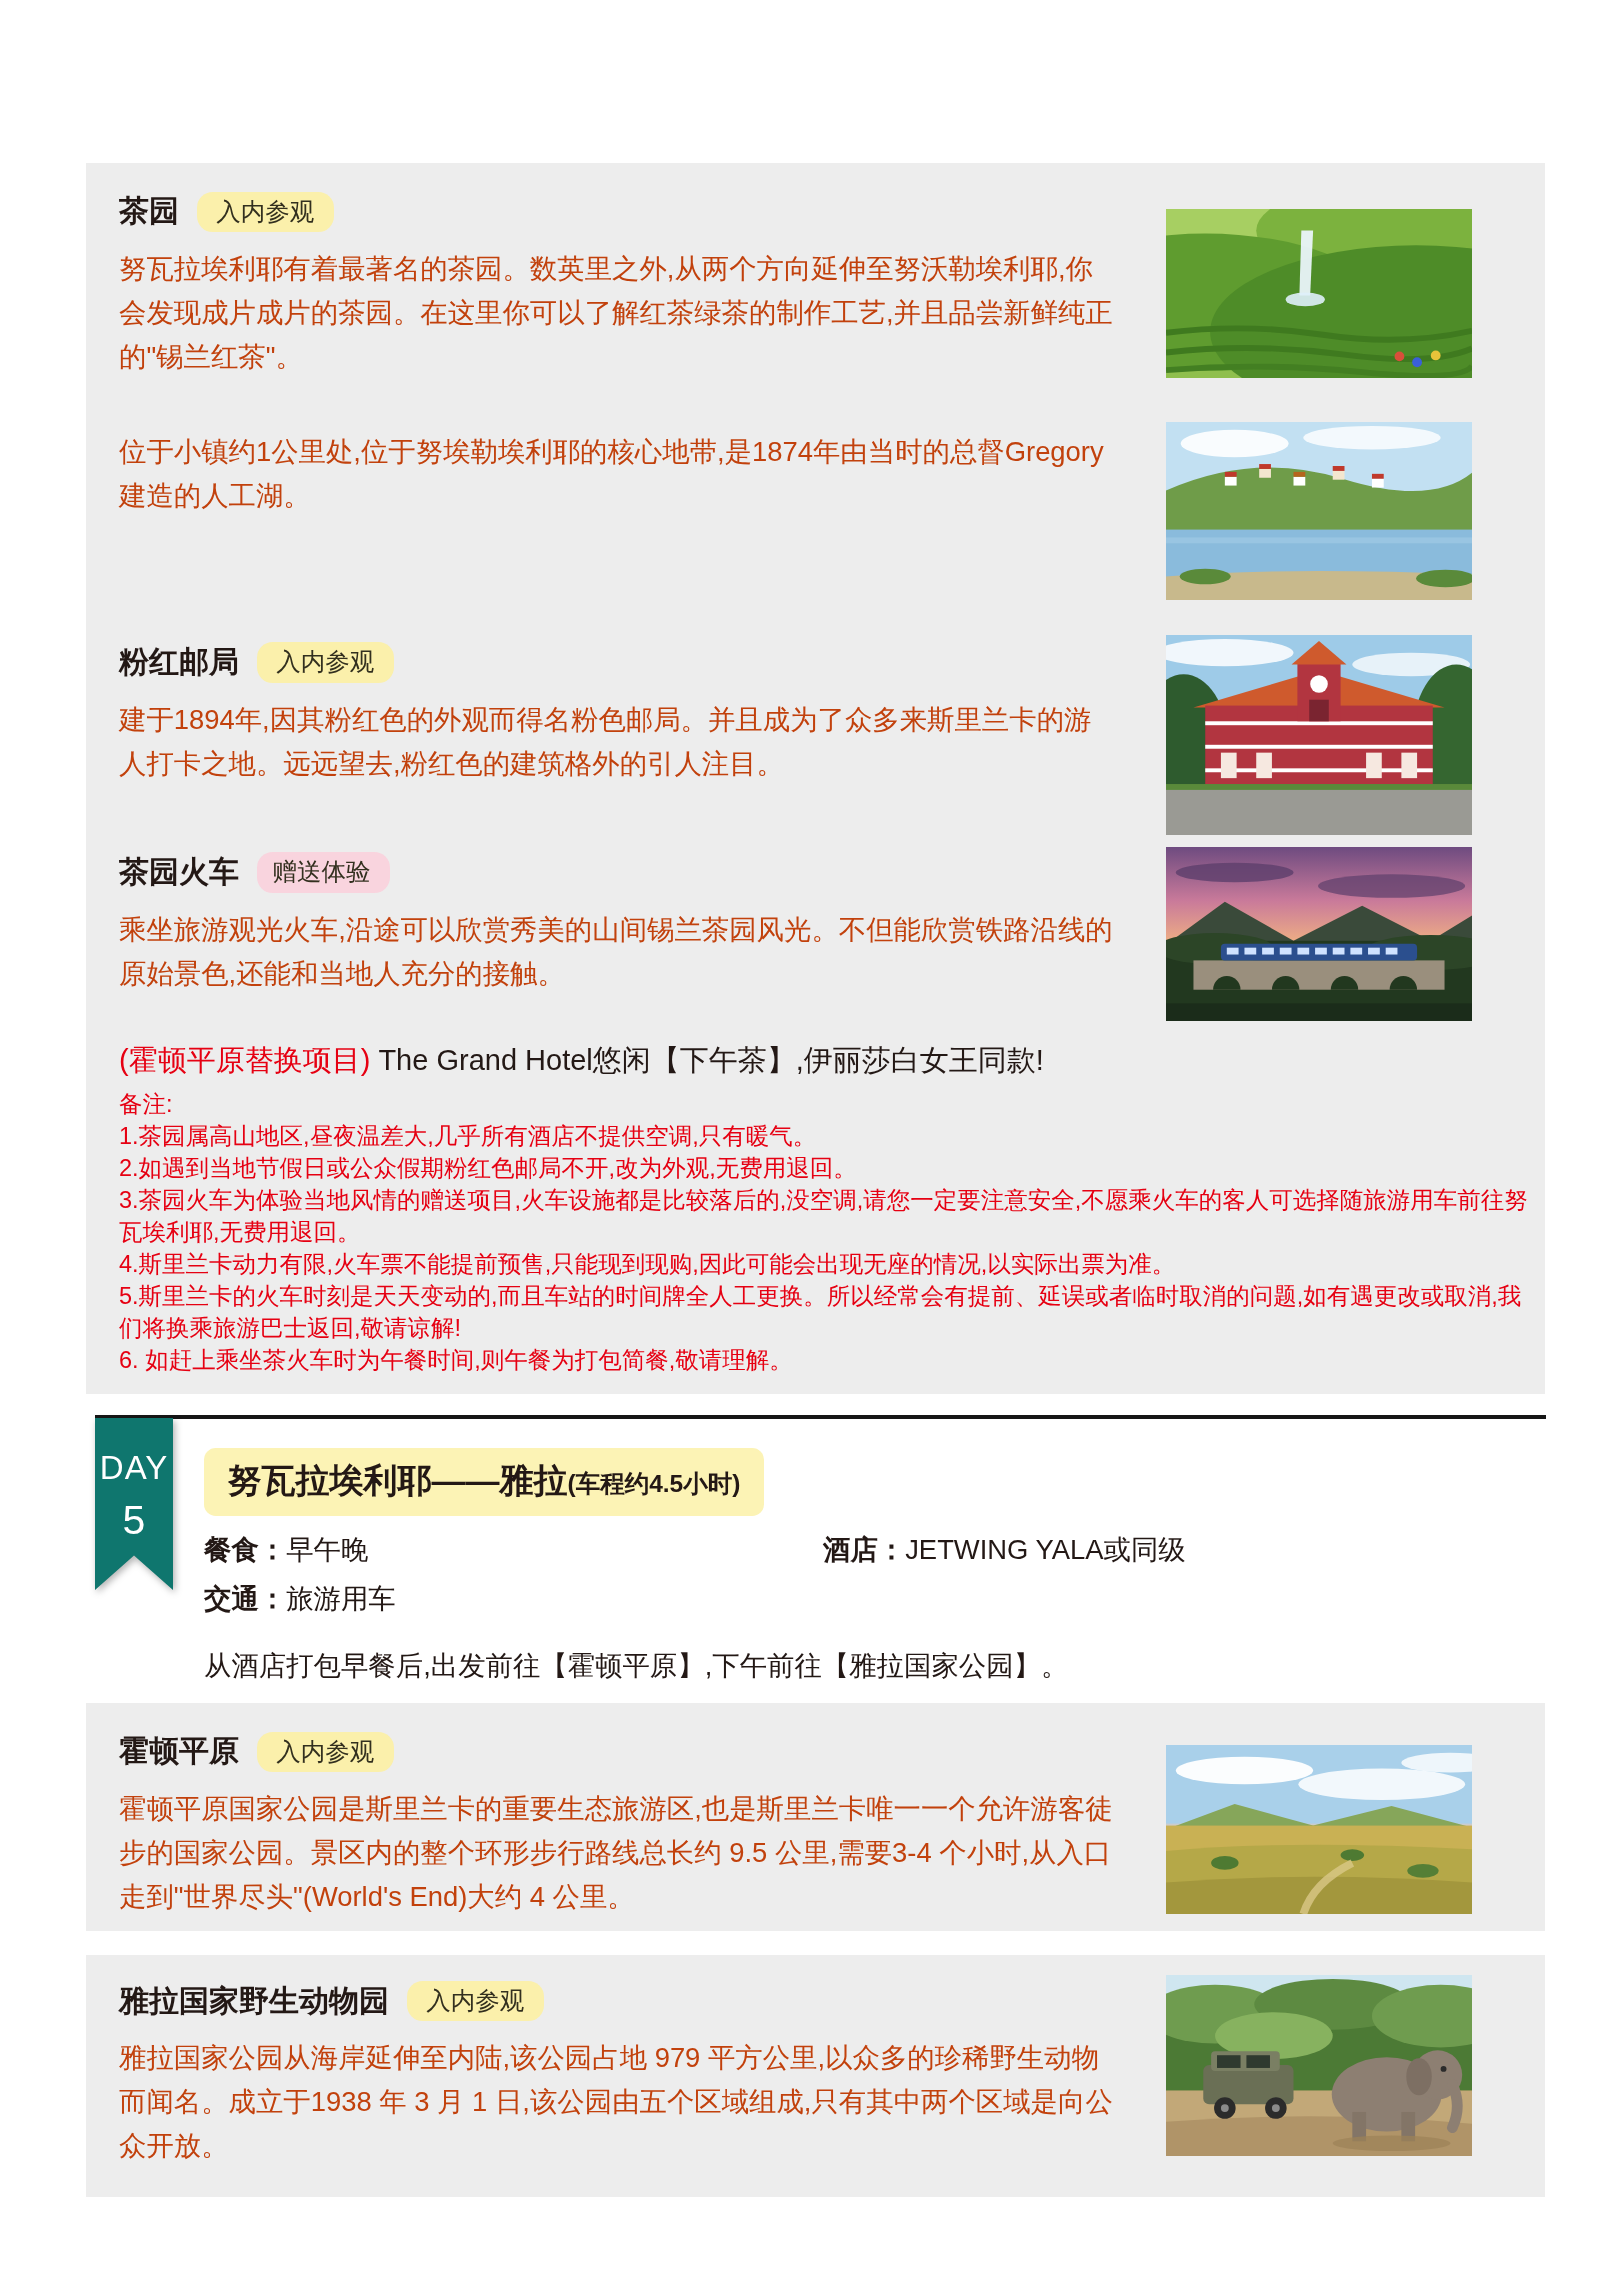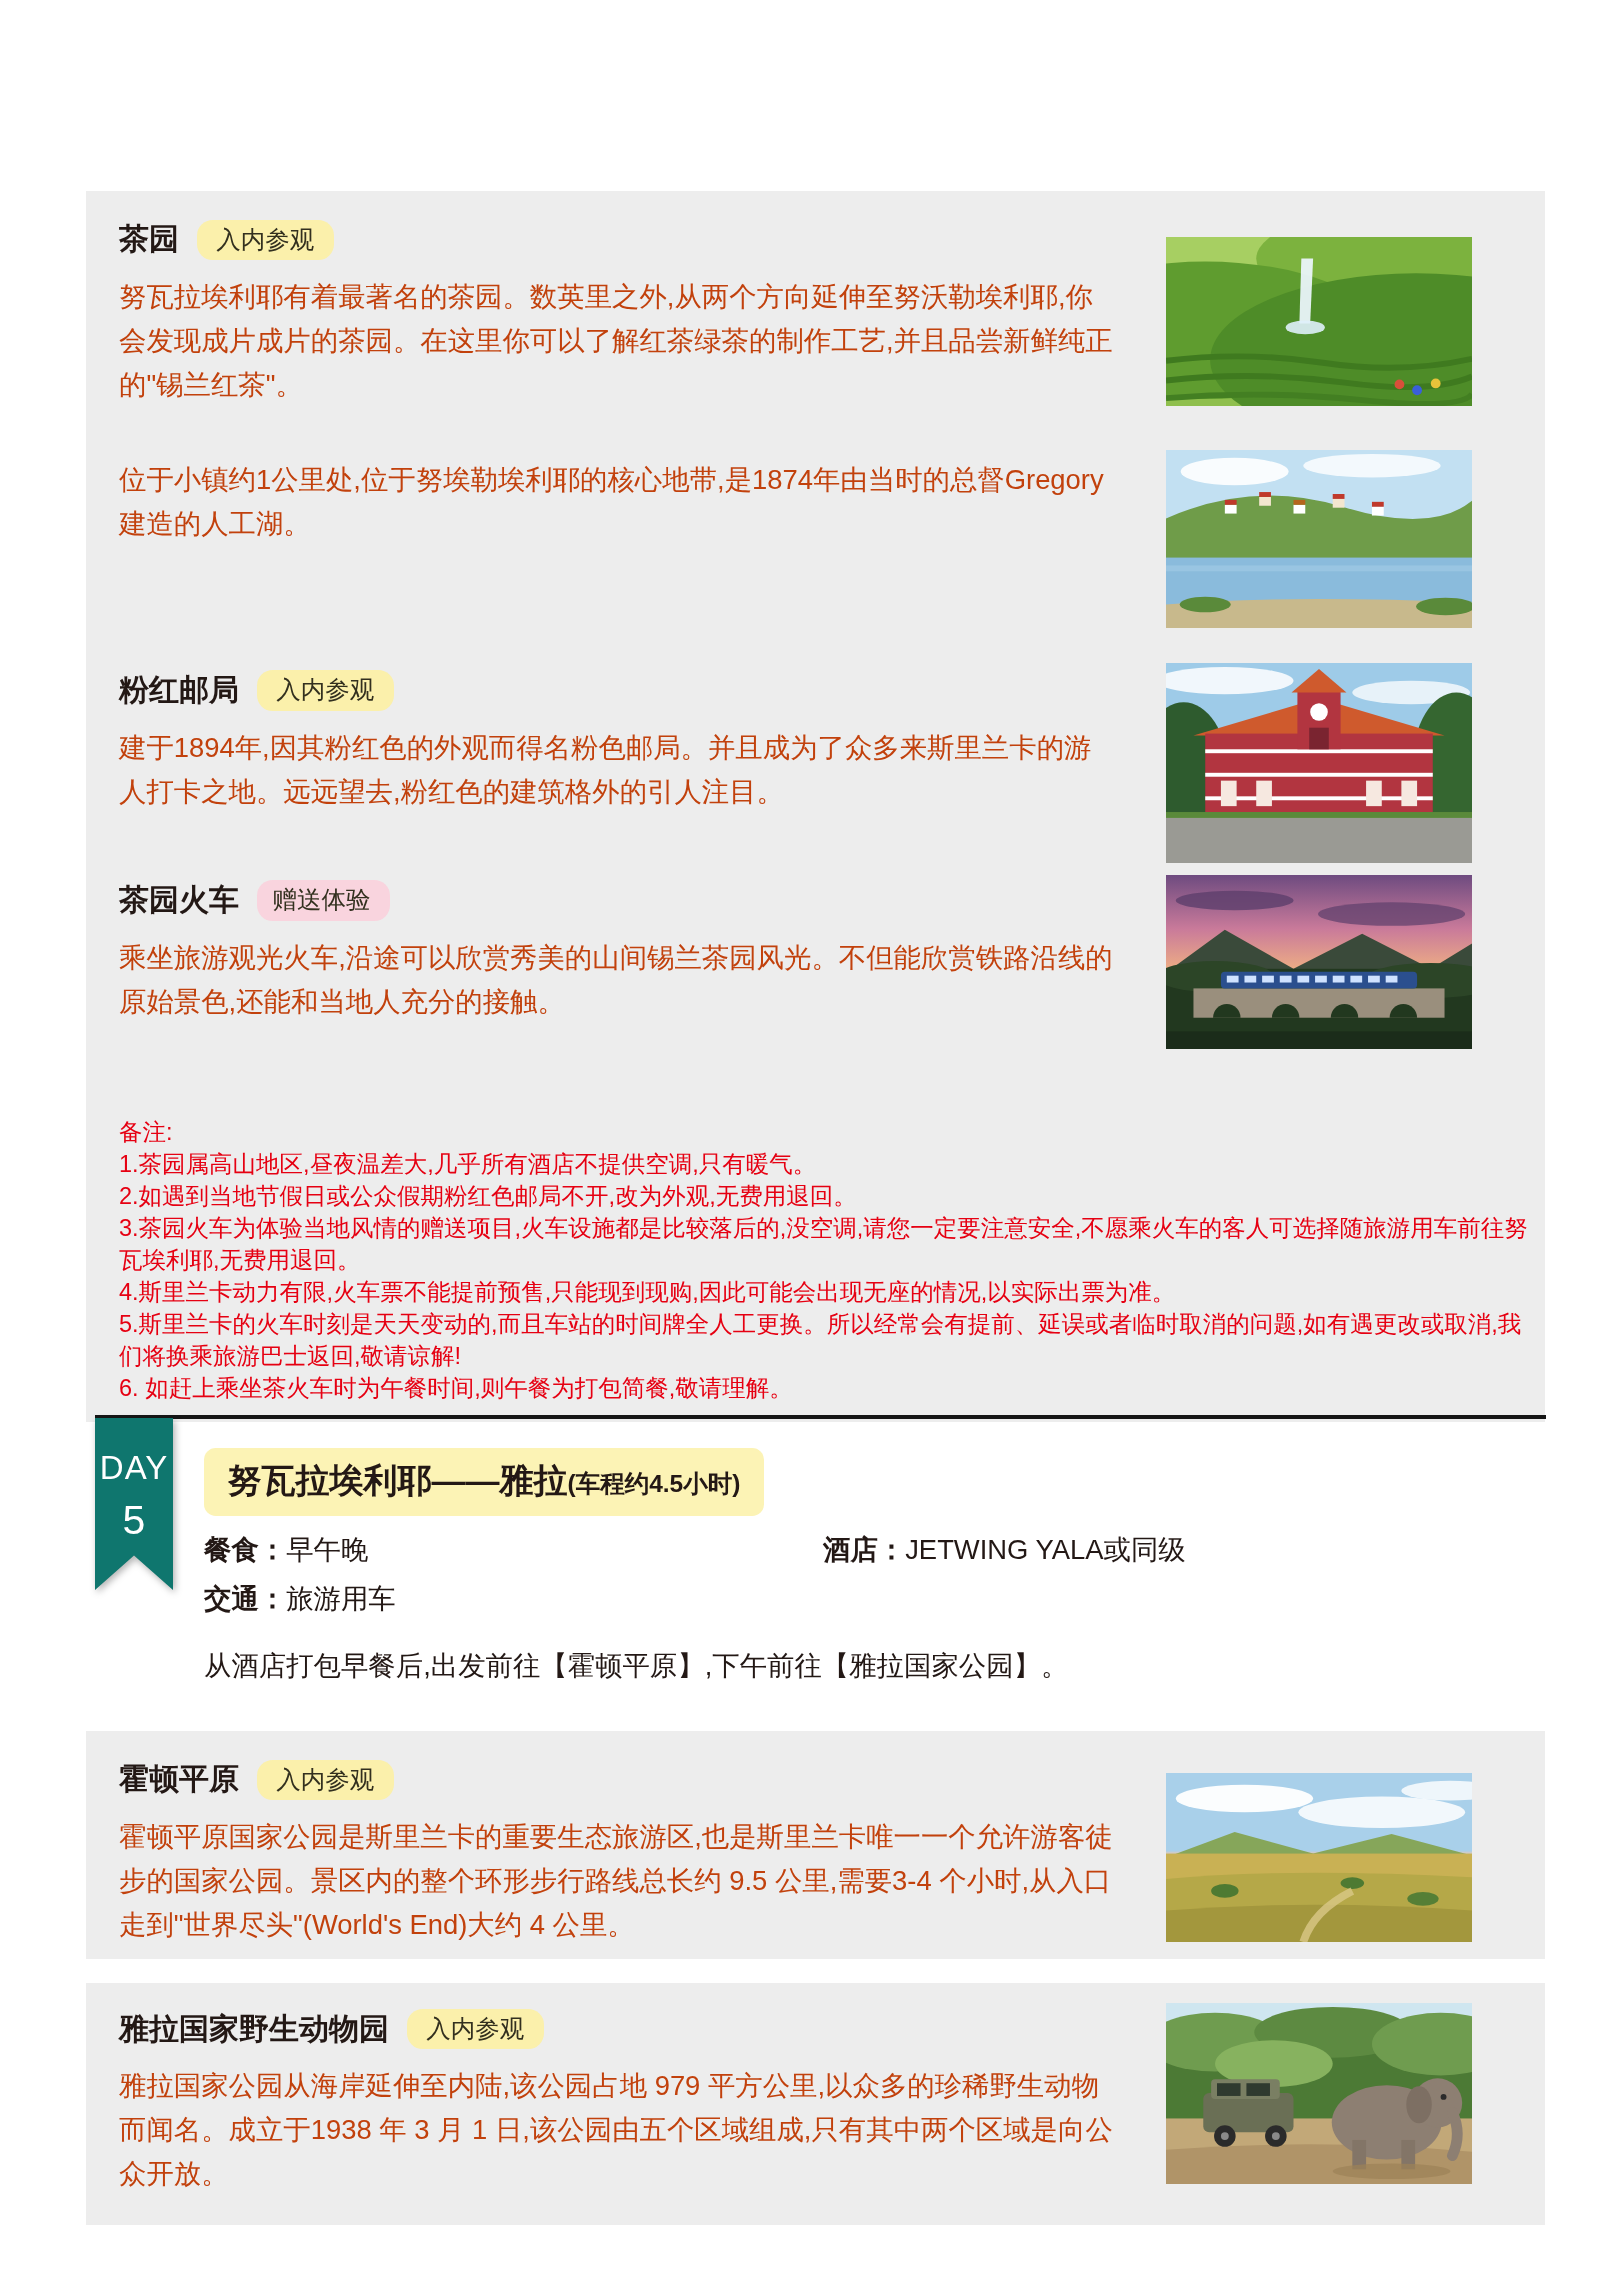--- a/index.html
+++ b/index.html
@@ -2,21 +2,21 @@
 <html><head>
 <meta charset="utf-8">
 <style>
   * { margin:0; padding:0; box-sizing:border-box; }
   html,body { background:#ffffff; }
   .page {
     position:relative; width:1621px; height:2293px; background:#ffffff;
     font-family:"Liberation Sans","DejaVu Sans",sans-serif; color:#231815;
     overflow:hidden;
   }
-  .panel { position:absolute; left:86px; width:1459px; background:#ededed;margin-top:28px; }
+  .panel { position:absolute; left:86px; width:1459px; background:#ededed; }
   #panel-1 { top:163px;  height:1231px; }
   #panel-2 { top:1703px; height:228px; }
   #panel-3 { top:1955px; height:242px; }
 
   .poi { position:absolute; left:33px; width:1039px; }
   .poi-head { display:flex; align-items:center; gap:17.6px; height:43px; }
   .poi-title { font-size:30px; font-weight:700; color:#231815; white-space:nowrap; }
   .badge { display:inline-block; font-size:24.5px; line-height:24.5px; padding:7.8px 19.6px;
            border-radius:15.7px; color:#33301f; white-space:nowrap; }
   .badge-yellow { background:#fbf0ab; }
@@ -182,20 +182,24 @@
         <rect x="134" y="103" width="12" height="7" fill="#cfe2ff"></rect>
         <rect x="152" y="103" width="12" height="7" fill="#cfe2ff"></rect>
         <rect x="170" y="103" width="12" height="7" fill="#cfe2ff"></rect>
         <rect x="188" y="103" width="12" height="7" fill="#cfe2ff"></rect>
         <rect x="206" y="103" width="12" height="7" fill="#cfe2ff"></rect>
         <rect x="224" y="103" width="12" height="7" fill="#cfe2ff"></rect>
         <rect y="160" width="312" height="18" fill="#1b2c1a"></rect>
       </svg>
     </figure>
 
+    <div class="replace-line">
+      <span class="replace-red">(霍顿平原替换项目)</span>
+      <span class="replace-black">The Grand Hotel悠闲【下午茶】,伊丽莎白女王同款!</span>
+    </div>
 
     <div class="notes">
       <div>备注:</div>
       <div>1.茶园属高山地区,昼夜温差大,几乎所有酒店不提供空调,只有暖气。</div>
       <div>2.如遇到当地节假日或公众假期粉红色邮局不开,改为外观,无费用退回。</div>
       <div>3.茶园火车为体验当地风情的赠送项目,火车设施都是比较落后的,没空调,请您一定要注意安全,不愿乘火车的客人可选择随旅游用车前往努瓦埃利耶,无费用退回。</div>
       <div>4.斯里兰卡动力有限,火车票不能提前预售,只能现到现购,因此可能会出现无座的情况,以实际出票为准。</div>
       <div>5.斯里兰卡的火车时刻是天天变动的,而且车站的时间牌全人工更换。所以经常会有提前、延误或者临时取消的问题,如有遇更改或取消,我们将换乘旅游巴士返回,敬请谅解!</div>
       <div>6. 如赶上乘坐茶火车时为午餐时间,则午餐为打包简餐,敬请理解。</div>
     </div>

